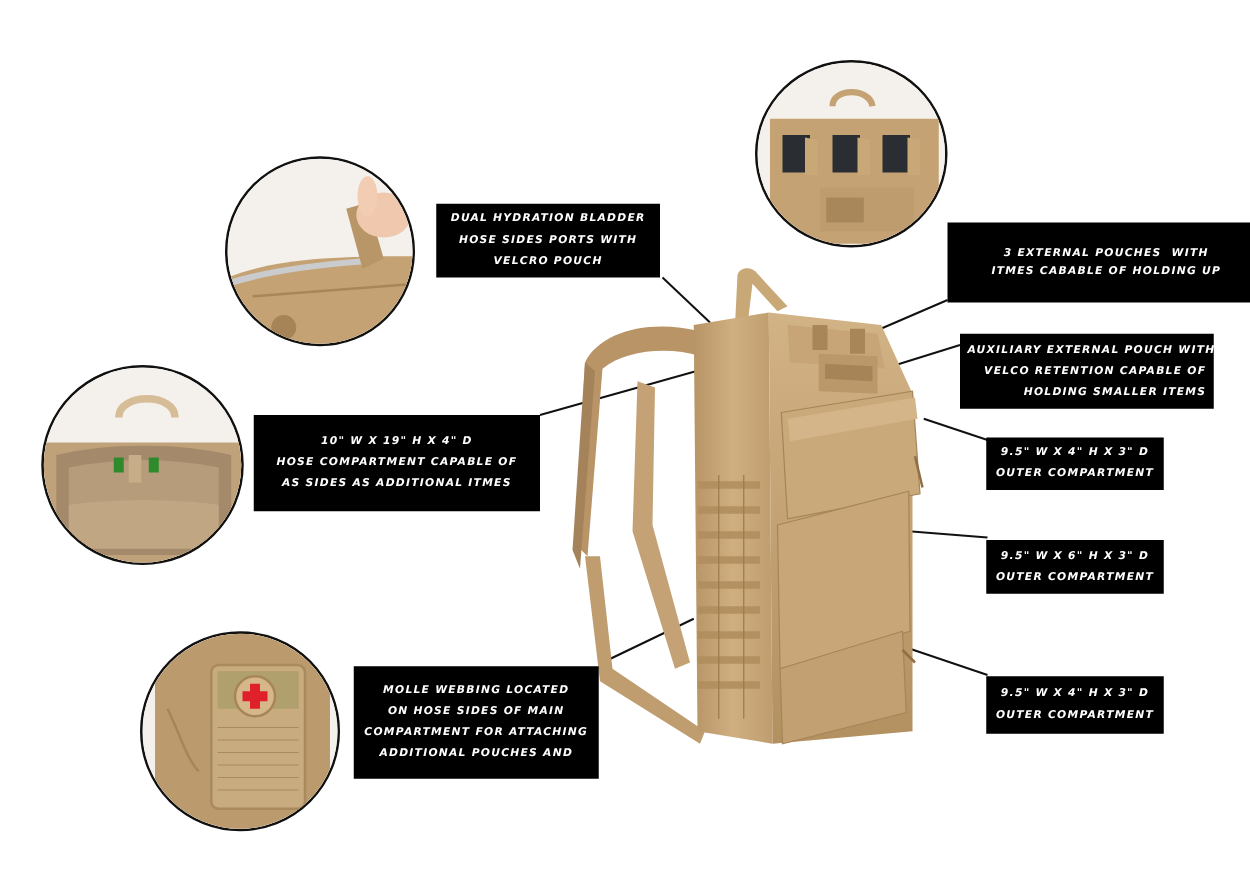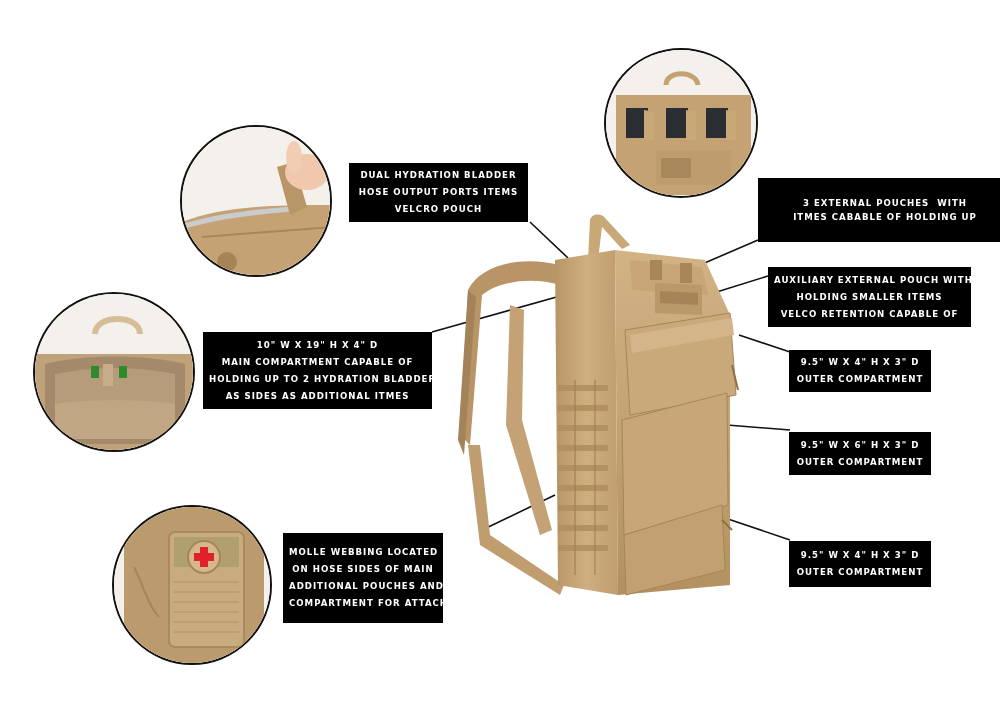--- a/index.html
+++ b/index.html
@@ -5,21 +5,21 @@
   html, body { margin:0; padding:0; }
   body { width:1000px; height:711px; background:#ffffff; position:relative; overflow:hidden; font-family:"DejaVu Sans", sans-serif; }
   .stage { position:absolute; left:0; top:0; width:1000px; height:711px; }
   .label {
     position:absolute; background:#000; color:#fff;
     font-family:"DejaVu Sans", sans-serif; font-weight:bold;
     font-size:8.6px; letter-spacing:1px; line-height:17px;
     text-align:center; display:flex; flex-direction:column; justify-content:center;
     box-sizing:border-box; padding:4px 6px;
   }
-  .label span { display:block; white-space:pre; }
+  .label span { display:block; white-space:pre;font-style:italic; }
   .inset {
     position:absolute; border-radius:50%; border:2px solid #111; overflow:hidden;
     background:#f3efe8; box-sizing:border-box;
   }
   svg.lines { position:absolute; left:0; top:0; }
 </style>
 </head>
 <body>
 
 <div class="stage">
@@ -156,57 +156,56 @@
           <line x1="60" y1="105" x2="125" y2="105"></line>
         <line x1="60" y1="115" x2="125" y2="115"></line>
           <line x1="60" y1="125" x2="125" y2="125"></line>
       </g>
       <path d="M20 60 C 30 80, 35 100, 45 110" stroke="#a5865b" stroke-width="2" fill="none"></path>
     </svg>
   </div>
 
   <div class="label" style="left:349px;top:163px;width:179px;height:59px;">
     <span>DUAL HYDRATION BLADDER</span>
-    <span>HOSE OUTPUT PORTS ITEMS</span>
+    <span>HOSE SIDES PORTS WITH</span>
     <span>VELCRO POUCH</span>
   </div>
 
   <div class="label" style="left:758px;top:178px;width:254px;height:64px;line-height:14.5px;">
     <span>3 EXTERNAL POUCHES  WITH</span>
     <span>ITMES CABABLE OF HOLDING UP</span>
   </div>
 
-  <div class="label" style="left:768px;top:267px;width:203px;height:60px;">
+  <div class="label" style="left:768px;top:267px;width:203px;height:60px;text-align:right;">
     <span>AUXILIARY EXTERNAL POUCH WITH</span>
+    <span>VELCO RETENTION CAPABLE OF</span>
     <span>HOLDING SMALLER ITEMS</span>
-    <span>VELCO RETENTION CAPABLE OF</span>
   </div>
 
   <div class="label" style="left:203px;top:332px;width:229px;height:77px;">
     <span>10" W X 19" H X 4" D</span>
-    <span>MAIN COMPARTMENT CAPABLE OF</span>
-    <span>HOLDING UP TO 2 HYDRATION BLADDERS</span>
+    <span>HOSE COMPARTMENT CAPABLE OF</span>
     <span>AS SIDES AS ADDITIONAL ITMES</span>
   </div>
 
   <div class="label" style="left:789px;top:350px;width:142px;height:42px;">
     <span>9.5" W X 4" H X 3" D</span>
     <span>OUTER COMPARTMENT</span>
   </div>
 
   <div class="label" style="left:789px;top:432px;width:142px;height:43px;">
     <span>9.5" W X 6" H X 3" D</span>
     <span>OUTER COMPARTMENT</span>
   </div>
 
-  <div class="label" style="left:283px;top:533px;width:160px;height:90px;">
+  <div class="label" style="left:283px;top:533px;width:196px;height:90px;">
     <span>MOLLE WEBBING LOCATED</span>
     <span>ON HOSE SIDES OF MAIN</span>
+    <span>COMPARTMENT FOR ATTACHING</span>
     <span>ADDITIONAL POUCHES AND</span>
-    <span>COMPARTMENT FOR ATTACHING</span>
   </div>
 
   <div class="label" style="left:789px;top:541px;width:142px;height:46px;">
     <span>9.5" W X 4" H X 3" D</span>
     <span>OUTER COMPARTMENT</span>
   </div>
 
 </div>
 
 </body></html>

